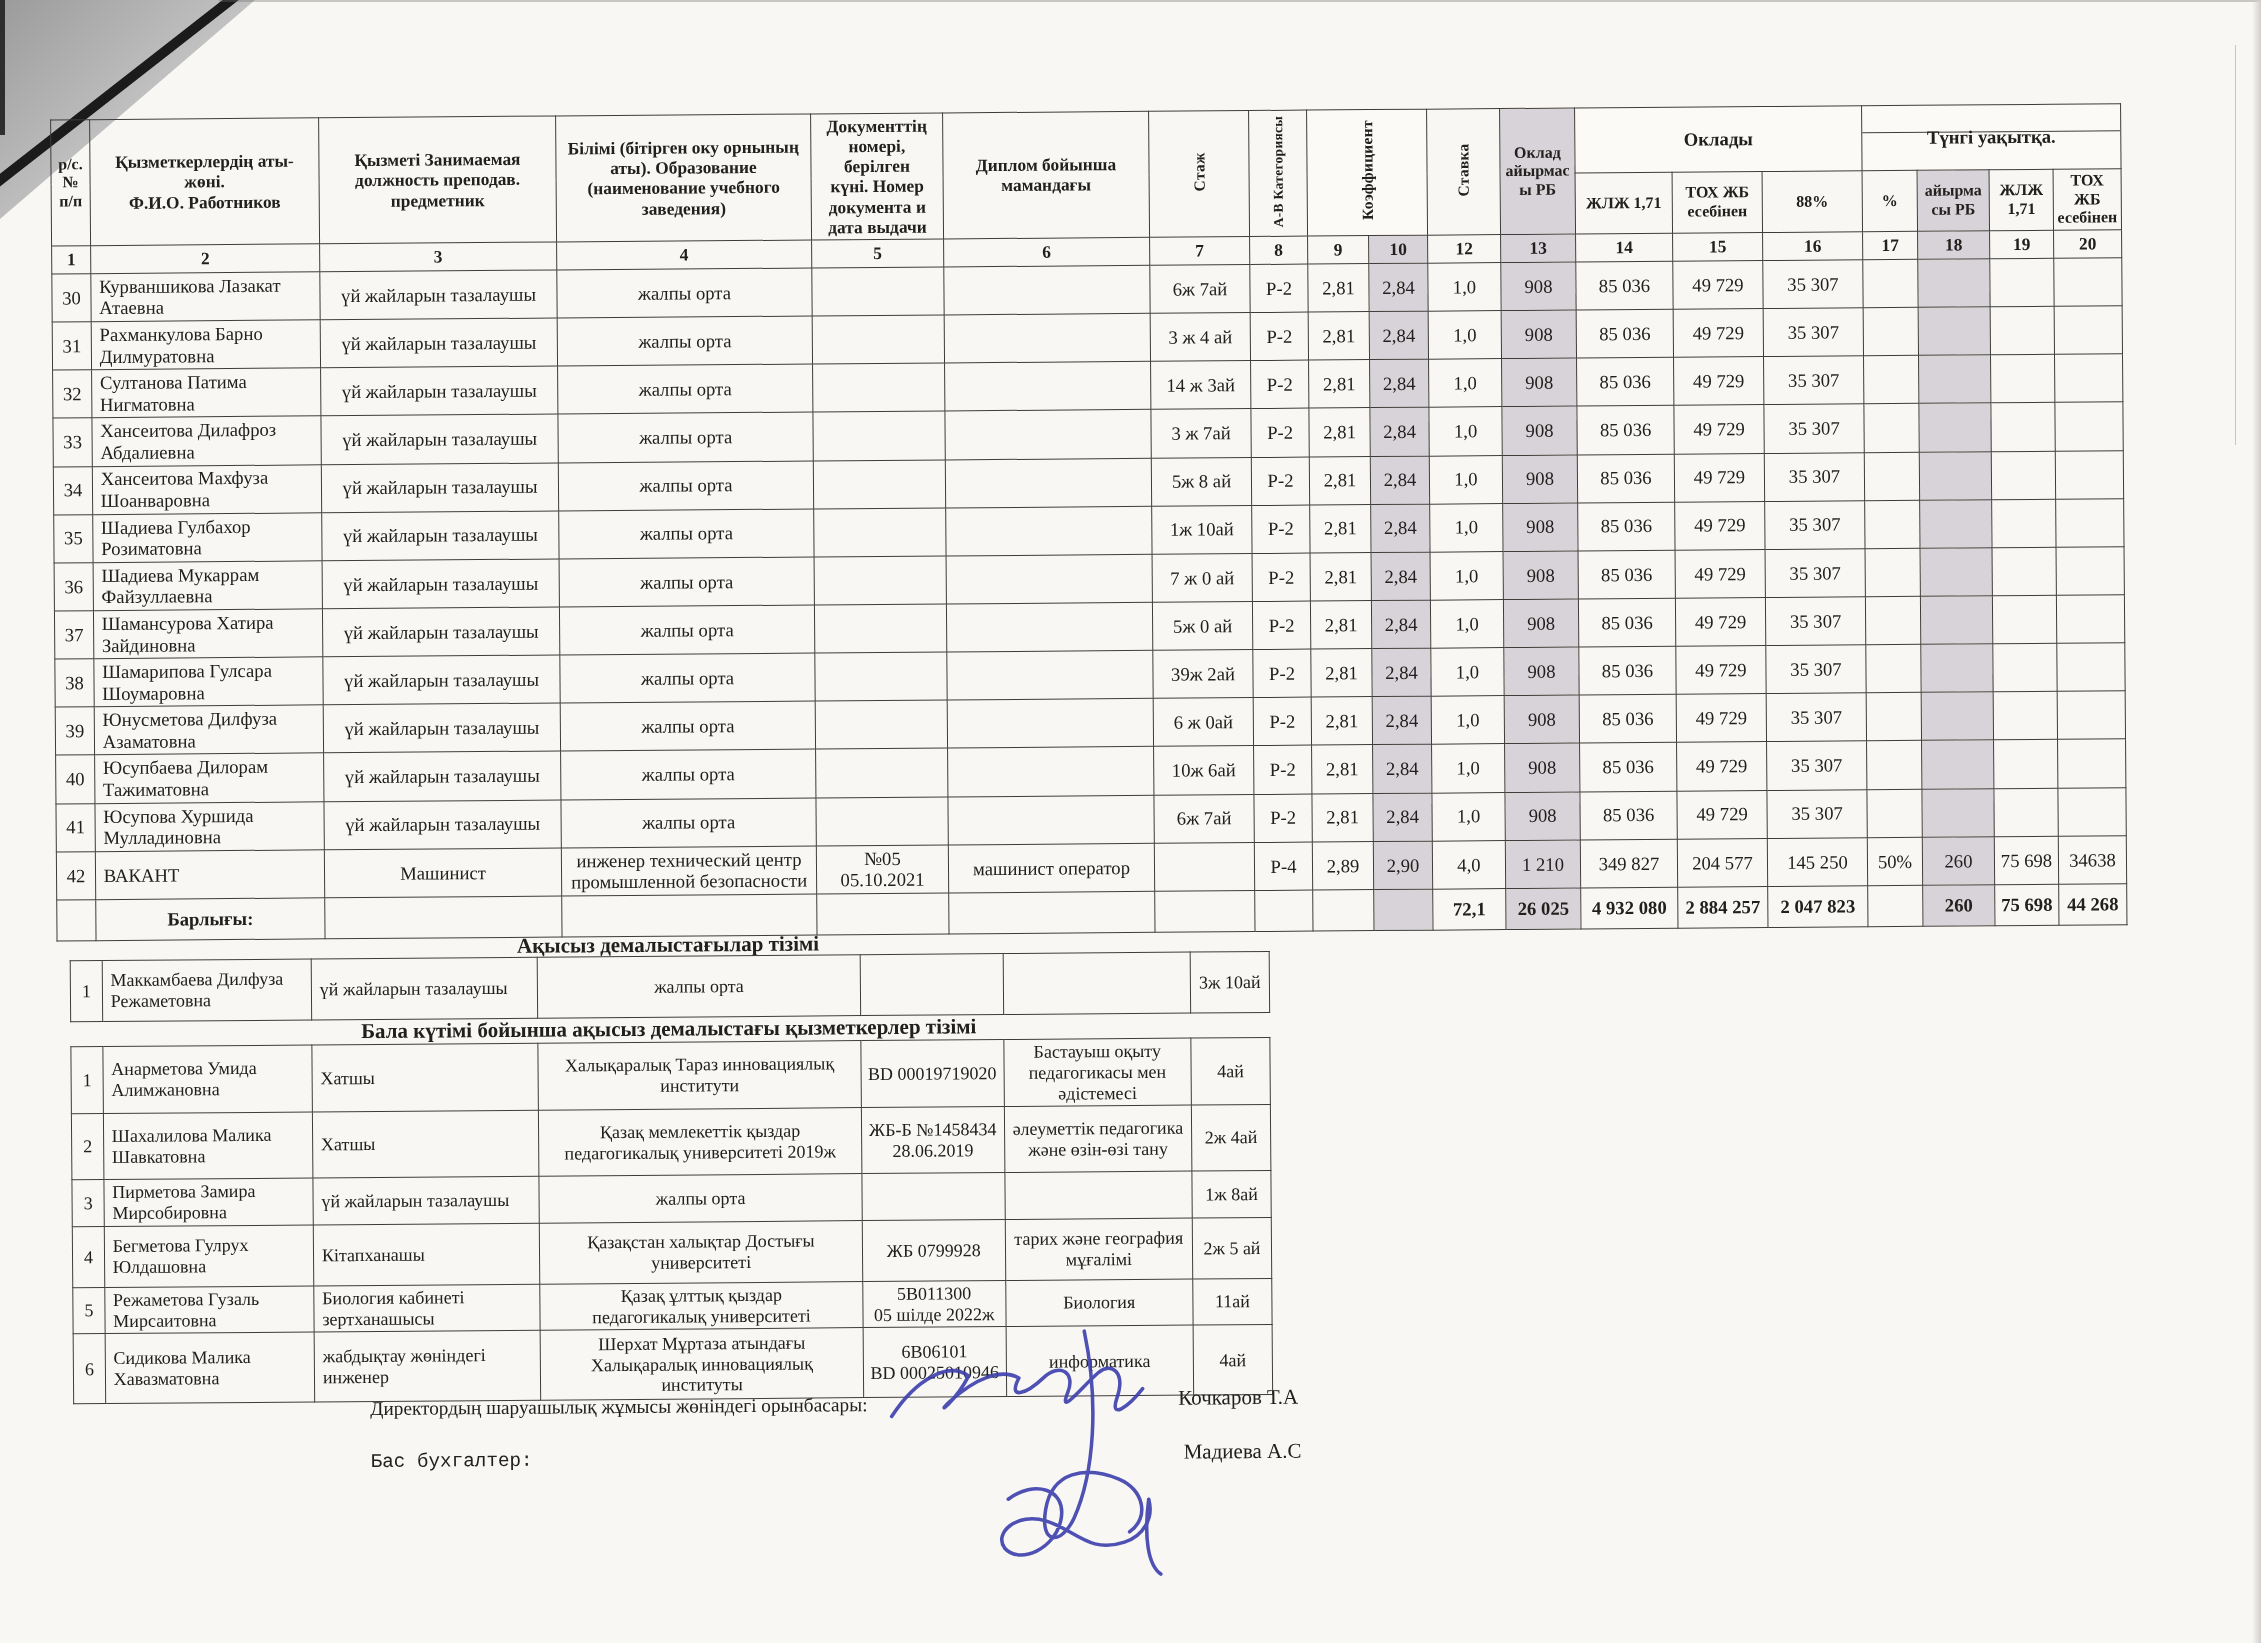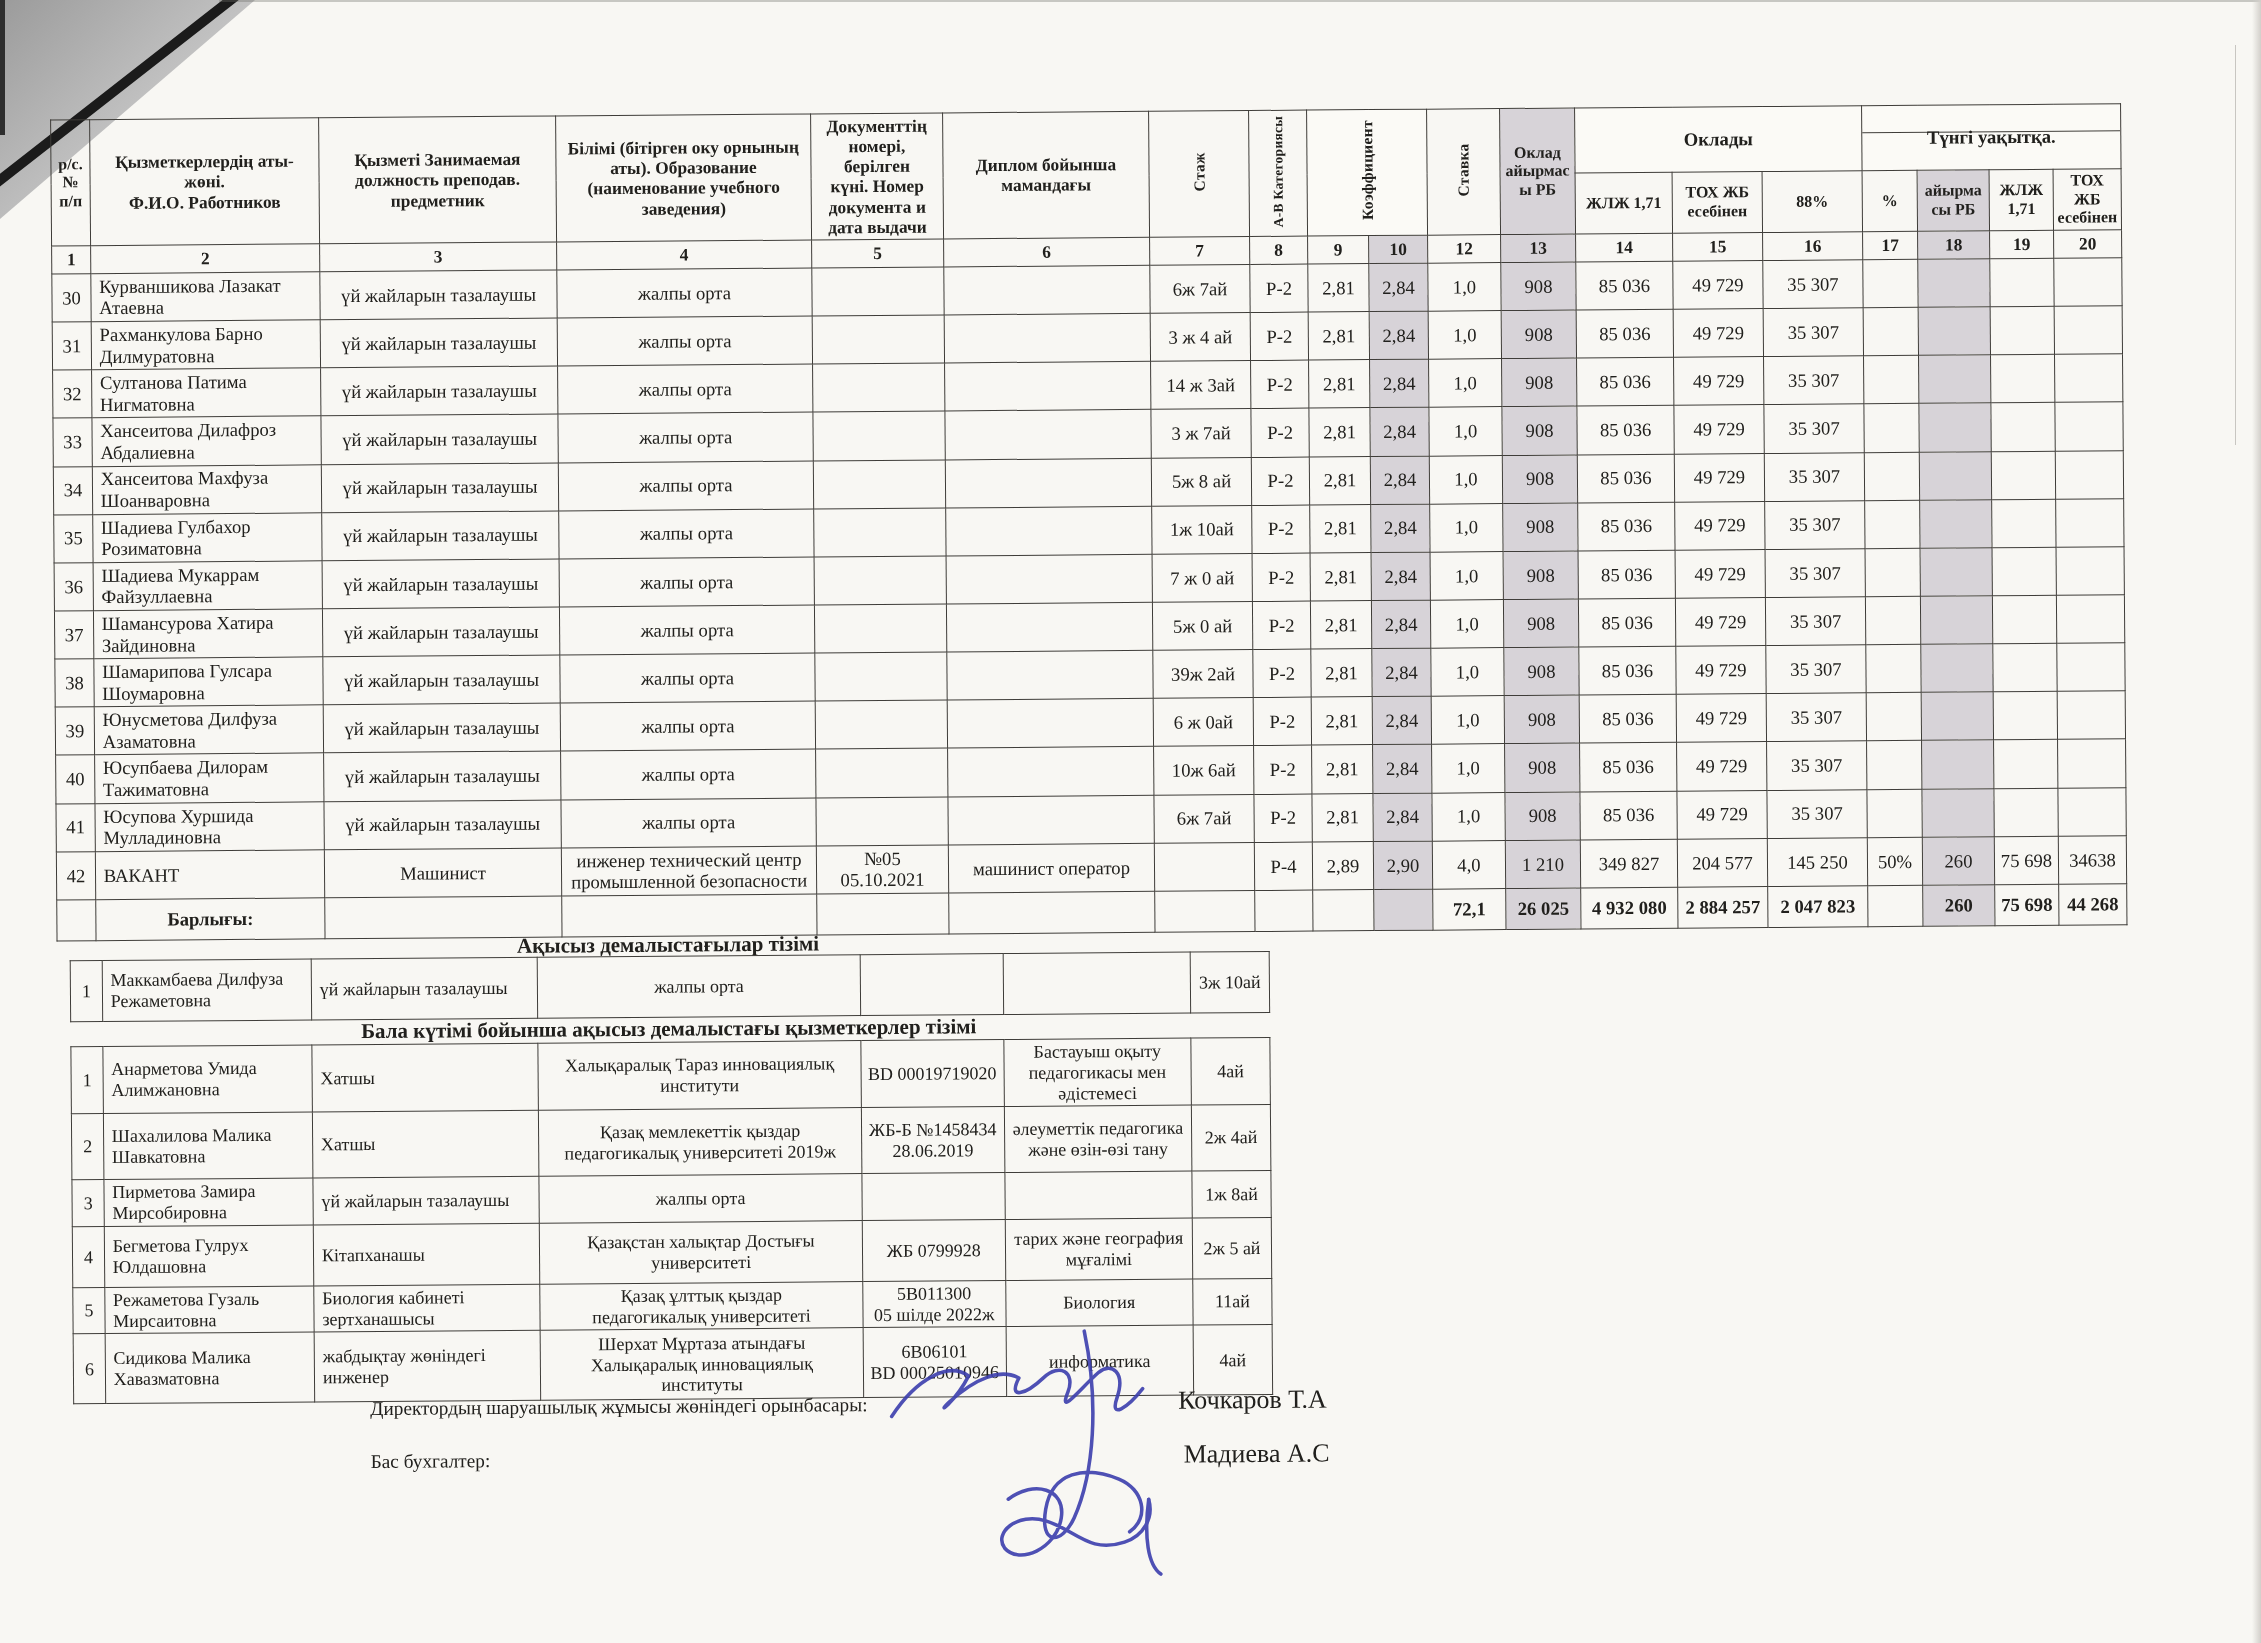--- a/index.html
+++ b/index.html
@@ -60,22 +60,22 @@
   .sec3 tr:nth-child(1){height:59px;}
   .sec3 tr:nth-child(2){height:66px;}
   .sec3 tr:nth-child(3){height:46px;}
   .sec3 tr:nth-child(4){height:61px;}
   .sec3 tr:nth-child(5){height:46px;}
   .sec3 tr:nth-child(6){height:70px;}
 
   
   .foot-label{position:absolute;font-size:19.3px;}
   .lbl1{left:365px;top:1392px;}
-  .lbl2{left:365px;top:1445px;}
-  .foot-name{position:absolute;font-size:26px;}
+  .lbl2{left:365px;top:1445px;font-family:Liberation Mono, monospace;}
+  .foot-name{position:absolute;font-size:21px;}
   .nm1{left:1173px;top:1386px;}
   .nm2{left:1178px;top:1440px;}
   .signature{position:absolute;left:867px;top:1305px;opacity:.9;}
 </style>
 </head>
 <body>
 
 <div class="sheet">
 
   <div class="corner-wedge"></div>

